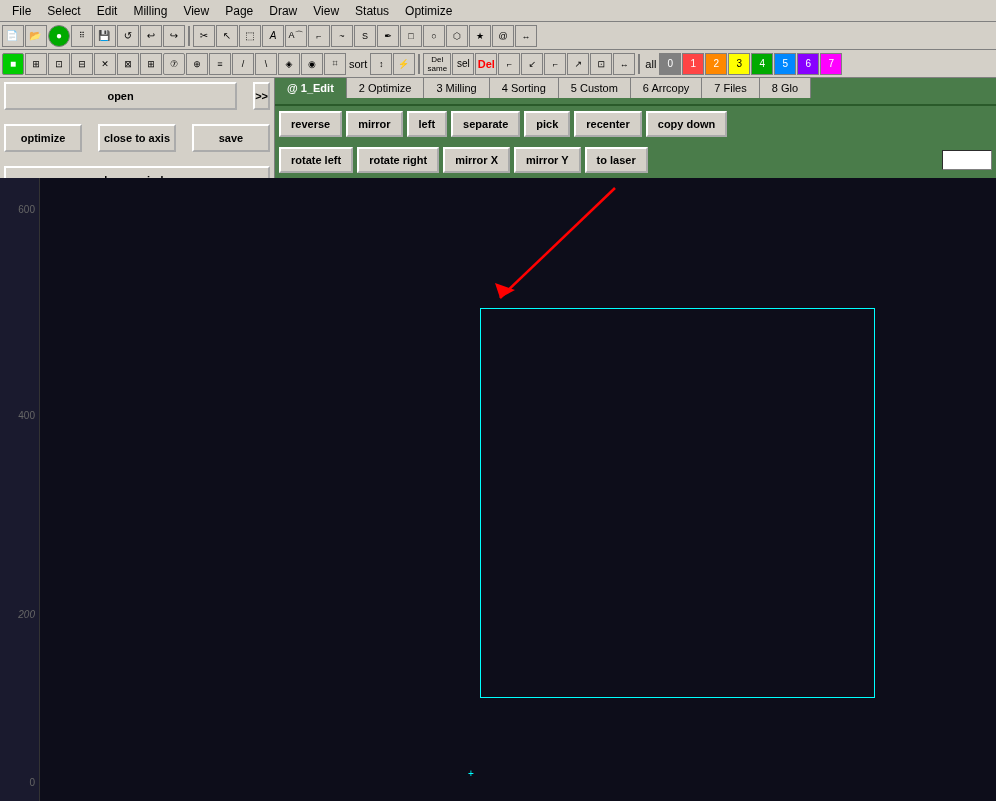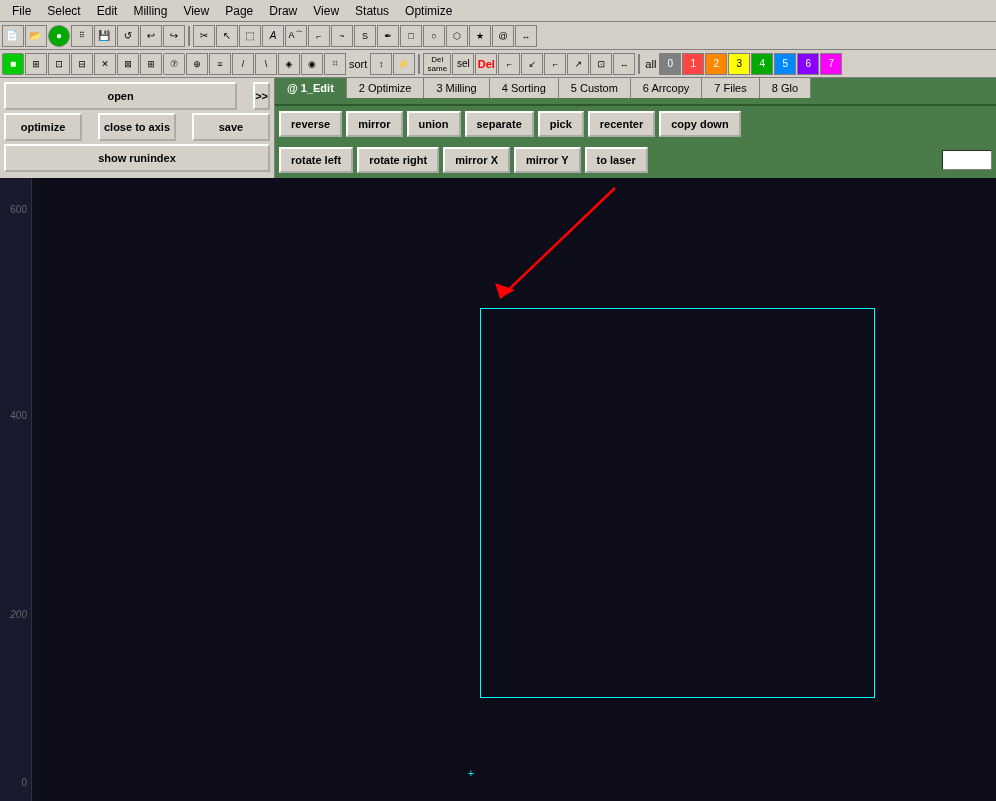--- a/index.html
+++ b/index.html
@@ -59,21 +59,21 @@
       top: 78px;
       left: 0;
       width: 275px;
       background: #d4d0c8;
       border-right: 1px solid #808080;
       padding: 4px;
     }
     .panel-row {
       display: flex;
       gap: 16px;
-      margin-bottom: 3px;
+      margin-bottom: 14px;
     }
     .panel-btn {
       flex: 1;
       height: 28px;
       background: #d4d0c8;
       border: 2px outset #ffffff;
       cursor: pointer;
       font-size: 11px;
       font-weight: bold;
       color: #000;
@@ -163,21 +163,21 @@
       bottom: 0;
       background: #0d1117;
       overflow: hidden;
     }
 
     
     #y-ruler {
       position: absolute;
       left: 0;
       top: 0;
-      width: 32px;
+      width: 40px;
       bottom: 0;
       background: #1a1a2e;
       border-right: 1px solid #333;
     }
     .y-tick {
       position: absolute;
       right: 4px;
       font-size: 10px;
       color: #666;
       transform: translateY(-50%);
@@ -321,21 +321,21 @@
   <div class="tab">4 Sorting</div>
   <div class="tab">5 Custom</div>
   <div class="tab">6 Arrcopy</div>
   <div class="tab">7 Files</div>
   <div class="tab">8 Glo</div>
 </div>
 
 <div id="action-bar">
   <button class="action-btn">reverse</button>
   <button class="action-btn">mirror</button>
-  <button class="action-btn">union</button>
+  <button class="action-btn">left</button>
   <button class="action-btn">separate</button>
   <button class="action-btn">pick</button>
   <button class="action-btn">recenter</button>
   <button class="action-btn">copy down</button>
 </div>
 
 <div id="action-bar2">
   <button class="action-btn">rotate left</button>
   <button class="action-btn">rotate right</button>
   <button class="action-btn">mirror X</button>

